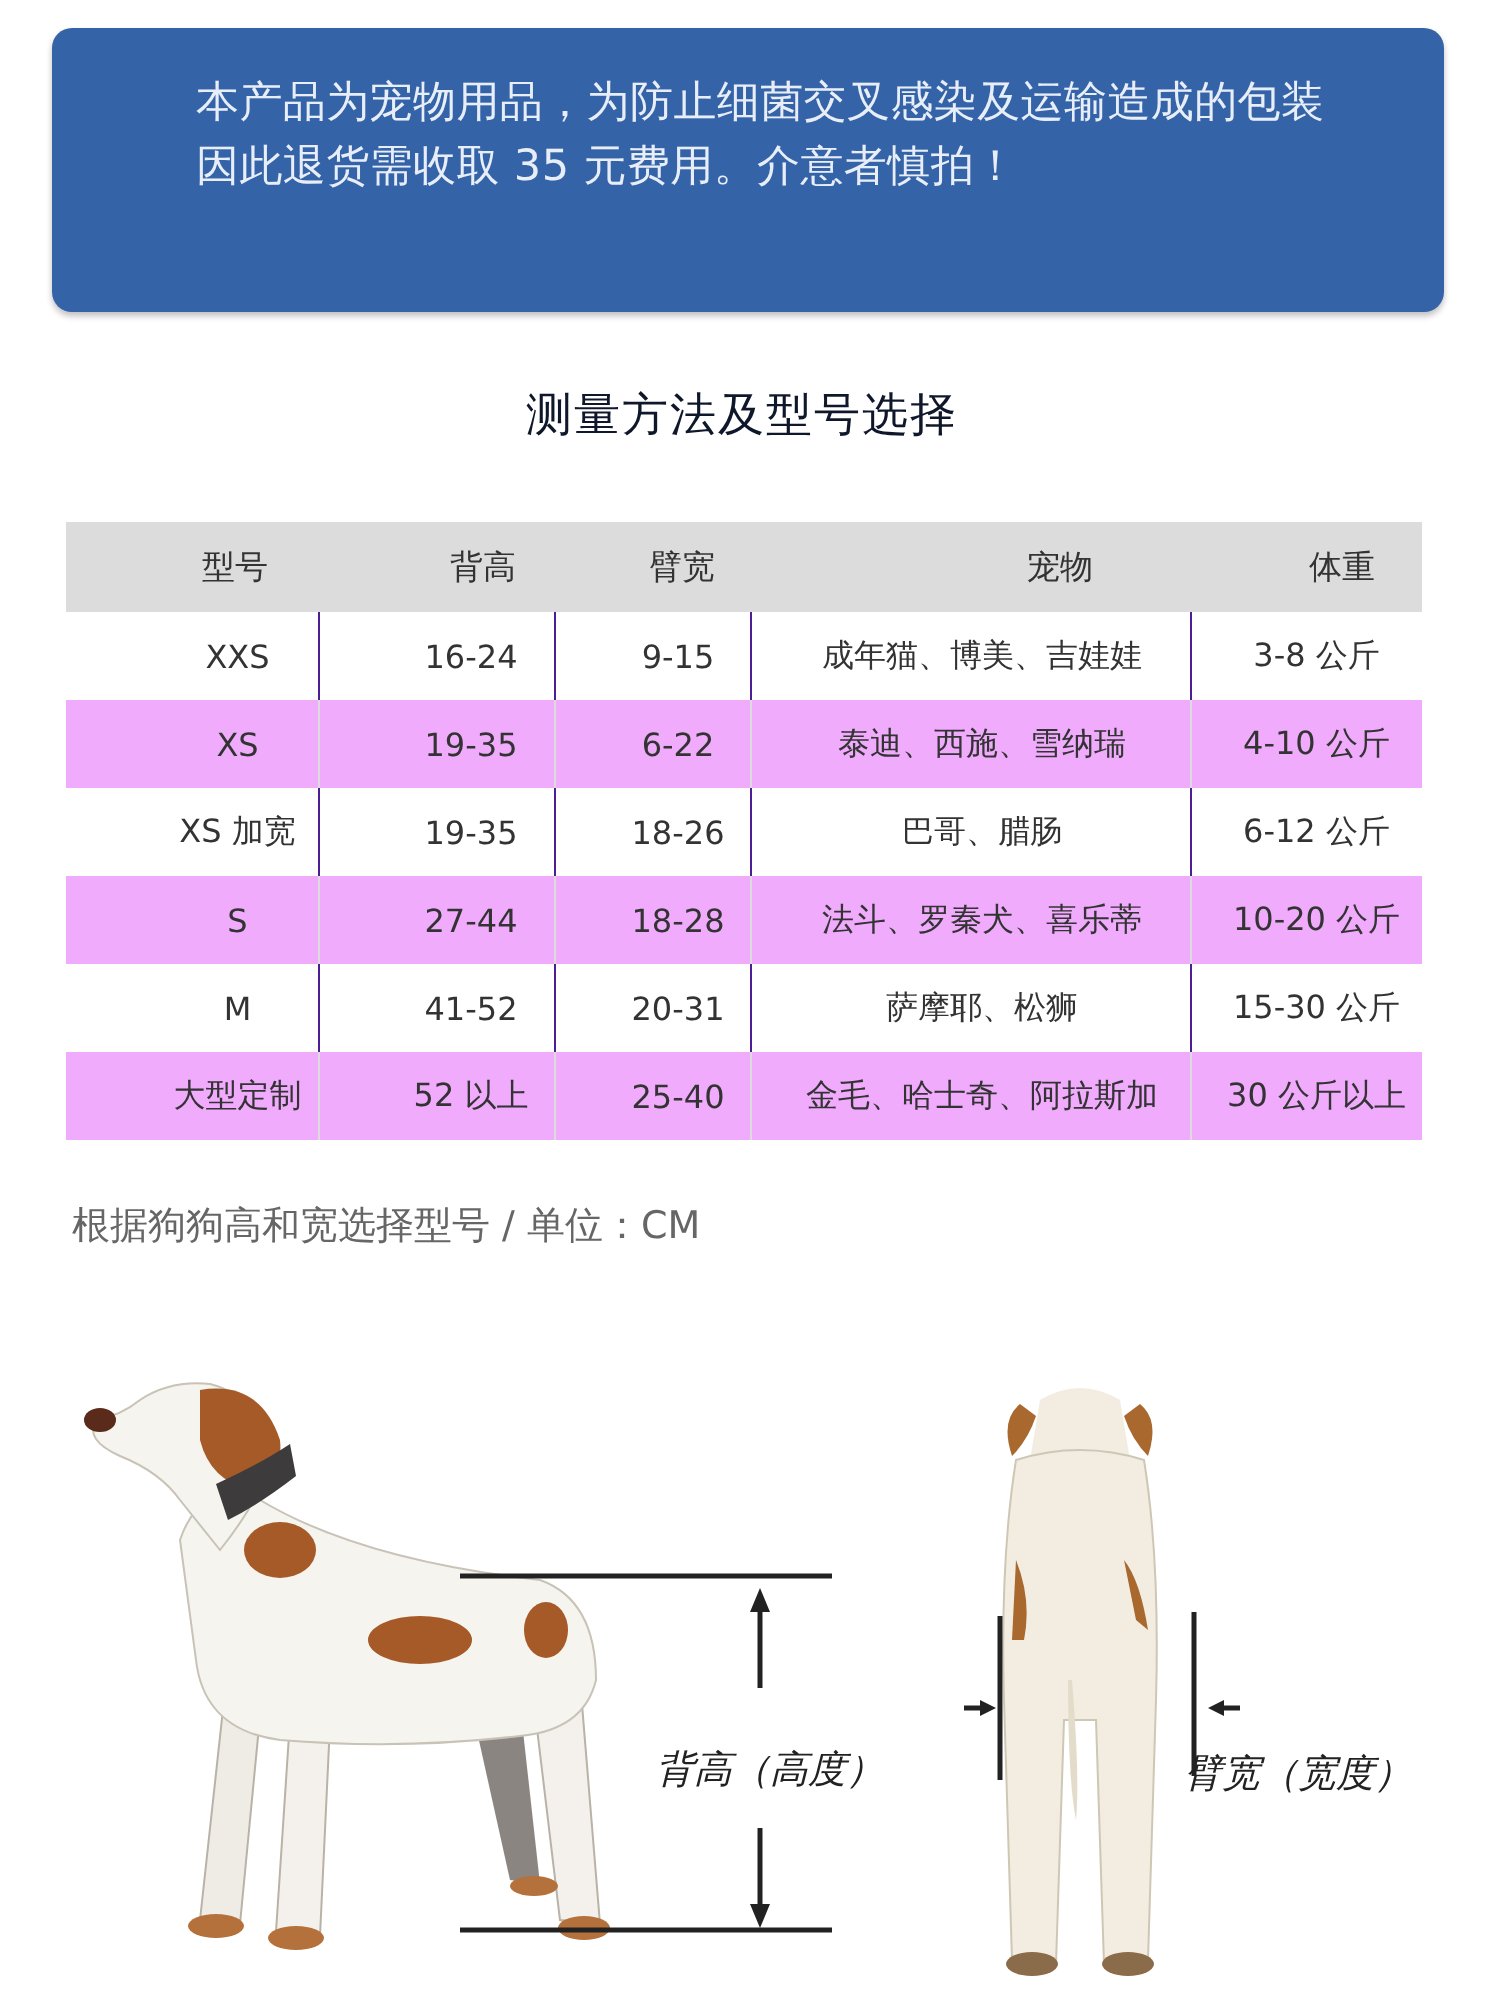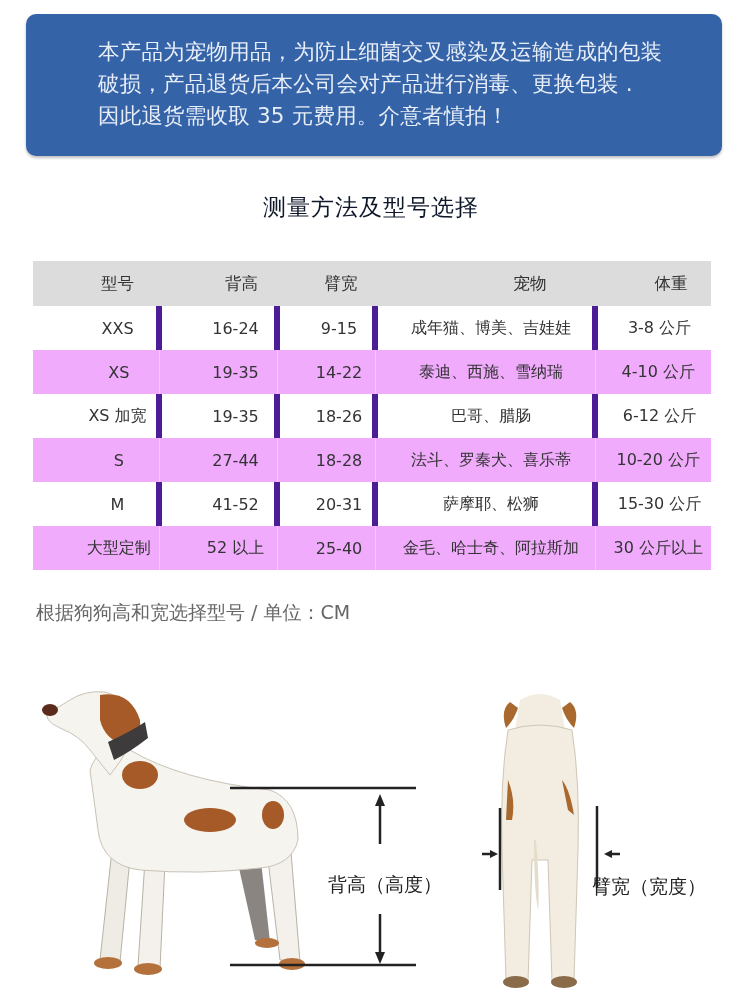--- a/index.html
+++ b/index.html
@@ -10,37 +10,36 @@
   .notice-text { position:absolute; left:42px; top:22px; width:650px;
             color:#e8eef8; font-size:21.5px; line-height:32px; letter-spacing:0.2px;margin-left:30px; }
   .notice-text span { display:block; white-space:nowrap; }
   .title { position:absolute; left:0; top:192px; width:742px; text-align:center;
            color:#0f172a; font-size:23px; letter-spacing:1px; }
   table { position:absolute; left:33px; top:261px; width:678px;
           border-collapse:collapse; table-layout:fixed; font-size:16px; color:#333; }
   th, td { height:44px; padding:0; font-weight:normal; text-align:center; white-space:nowrap; }
   th { background:#dcdcdc; height:45px; font-size:16.5px; }
   tr.shade td { background:#f0abfc; }
-  td + td { border-left:6px solid #4c1d95; }
+  td + td { border-left:1px solid #4c1d95; }
   tr.shade td + td { border-left:1px solid #dcdcdc; }
   .c1 { padding-left:46px; } .c2 { padding-left:35px; } .c3 { padding-left:26px; }
   .c4 { padding-left:12px; } .c5 { padding-left:10px; }
   th.c1 { padding-left:43px; } th.c2 { padding-left:47px; } th.c3 { padding-left:30px; }
   th.c4 { padding-left:90px;font-family:Liberation Mono, monospace; } th.c5 { padding-left:36px; }
   .note { position:absolute; left:36px; top:600px; font-size:19px; color:#666; }
   .figure { position:absolute; left:30px; top:680px; width:700px; height:300px; }
-  .label { position:absolute; font-size:19px; color:#222; white-space:nowrap; }
+  .label { position:absolute; font-size:19px; color:#222; white-space:nowrap;font-style:italic; }
 </style>
 </head>
 <body>
 
 <div class="notice">
   <div class="notice-text">
     <span>本产品为宠物用品，为防止细菌交叉感染及运输造成的包装</span>
-    <span>破损，产品退货后本公司会对产品进行消毒、更换包装 .</span>
     <span>因此退货需收取 35 元费用。介意者慎拍！</span>
   </div>
 </div>
 
 <div class="title">测量方法及型号选择</div>
 
 <table>
   <colgroup>
       <col style="width:126px">
       <col style="width:118px">
@@ -61,21 +60,21 @@
     <tr>
       <td class="c1">XXS</td>
       <td class="c2">16-24</td>
       <td class="c3">9-15</td>
       <td class="c4">成年猫、博美、吉娃娃</td>
       <td class="c5">3-8 公斤</td>
     </tr>
     <tr class="shade">
       <td class="c1">XS</td>
       <td class="c2">19-35</td>
-      <td class="c3">14-22</td>
+      <td class="c3">6-22</td>
       <td class="c4">泰迪、西施、雪纳瑞</td>
       <td class="c5">4-10 公斤</td>
     </tr>
     <tr>
       <td class="c1">XS 加宽</td>
       <td class="c2">19-35</td>
       <td class="c3">18-26</td>
       <td class="c4">巴哥、腊肠</td>
       <td class="c5">6-12 公斤</td>
     </tr>

